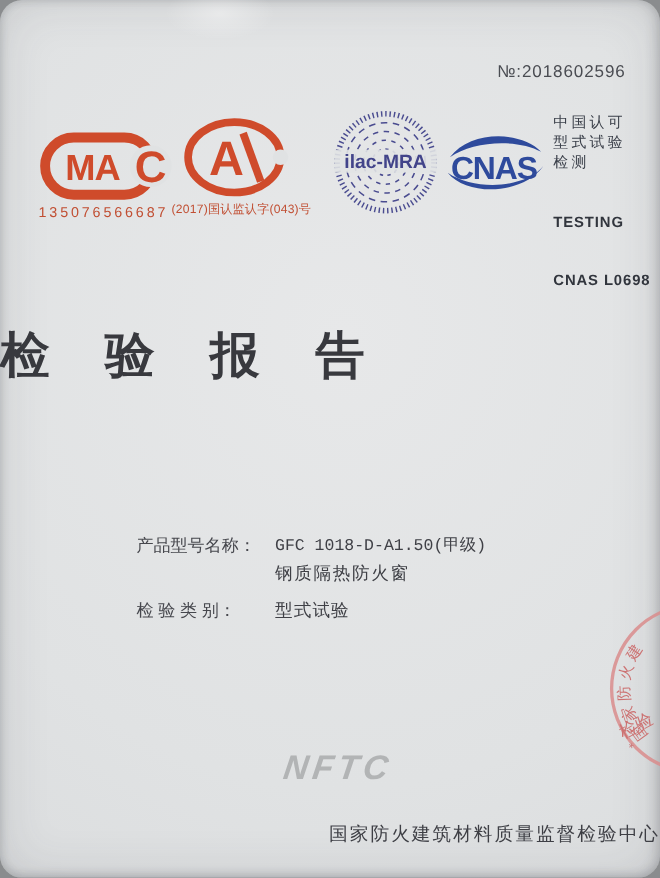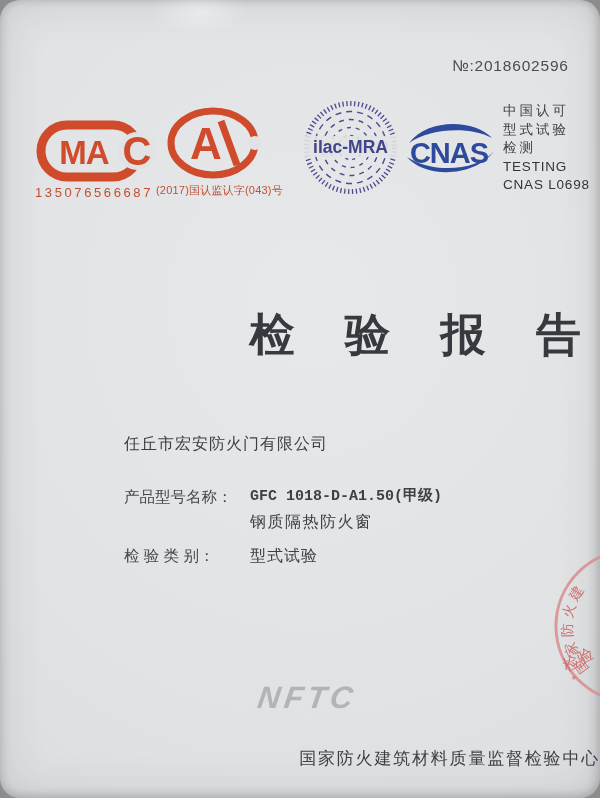--- a/index.html
+++ b/index.html
@@ -17,32 +17,32 @@
   .report-number { top:57px; left:452px; font-size:15.5px; letter-spacing:0.8px; color:#4a4c52; }
 
   .cma-logo   { left:36px;  top:120px; }
   .cma-number { left:35px;  top:185px; font-size:13px; letter-spacing:2.6px; color:#c14f33; }
   .cal-logo   { left:163px; top:107px; }
   .cal-number { left:156px; top:183px; font-size:11px; letter-spacing:0.2px; color:#c14f33; }
   .ilac-logo  { left:303px; top:100px; }
   .cnas-logo  { left:402px; top:113px; }
   .accreditation { left:503px; top:102px; color:#3a3f49; }
   .accreditation .cn { font-size:13.5px; letter-spacing:3px; line-height:18.5px; }
-  .accreditation .en { font-size:13.5px; letter-spacing:0.8px; line-height:18.5px; font-weight:400; color:#31353d; }
+  .accreditation .en { font-size:13.5px; letter-spacing:0.8px; line-height:18.5px; font-weight:700; color:#31353d;margin-top:35px; }
 
-  .report-title { top:293px; left:0; width:600px; text-align:right;
-    font-size:45px; font-weight:600; letter-spacing:19px; color:#38393e; white-space:pre;margin-top:12px; }
+  .report-title { top:293px; left:0; width:600px; text-align:left;
+    font-size:45px; font-weight:600; letter-spacing:19px; color:#38393e; white-space:pre; }
 
   .field-row { left:124px; display:flex; align-items:flex-start; }
   .row-applicant { top:431px; }
   .row-product   { top:484px; }
   .row-testtype  { top:543px; }
   .flabel { width:126px; flex:0 0 126px; font-size:15.5px; color:#46474d; white-space:pre; line-height:25px; }
   .fvalue { font-size:16px; color:#3f4046; letter-spacing:1px; line-height:25px; }
-  .fvalue .mono { font-family:"Liberation Mono", monospace; font-size:15px; letter-spacing:0;font-weight:bold; }
+  .fvalue .mono { font-family:"Liberation Mono", monospace; font-size:15px; letter-spacing:0; }
 
   .nftc-wrap { top:680px; left:0; width:600px; text-align:center; }
   .nftc { display:inline-block; margin-left:14px; font-style:italic; font-weight:700;
     font-size:31px; letter-spacing:4px; color:#b2b4b5; transform:skewX(-8deg); }
 
   .org-name { top:747px; left:0; width:600px; text-align:right;
     font-size:17px; letter-spacing:1.8px; color:#3e3f45; }
 
   .seal { left:540px; top:534px; }
 </style>
@@ -91,21 +91,20 @@
     <div class="cn">中国认可</div>
     <div class="cn">型式试验</div>
     <div class="cn">检测</div>
     <div class="en">TESTING</div>
     <div class="en">CNAS L0698</div>
   </div>
 
   <div class="abs report-title">检 验 报 告</div>
 
   <div class="abs field-row row-applicant">
-    <span class="fvalue">任丘市宏安防火门有限公司</span>
   </div>
 
   <div class="abs field-row row-product">
     <span class="flabel">产品型号名称： </span>
     <span class="fvalue">
       <span class="mono" style="display:block">GFC 1018-D-A1.50(甲级)</span>
       <span style="display:block; letter-spacing:1.5px">钢质隔热防火窗</span>
     </span>
   </div>
 

